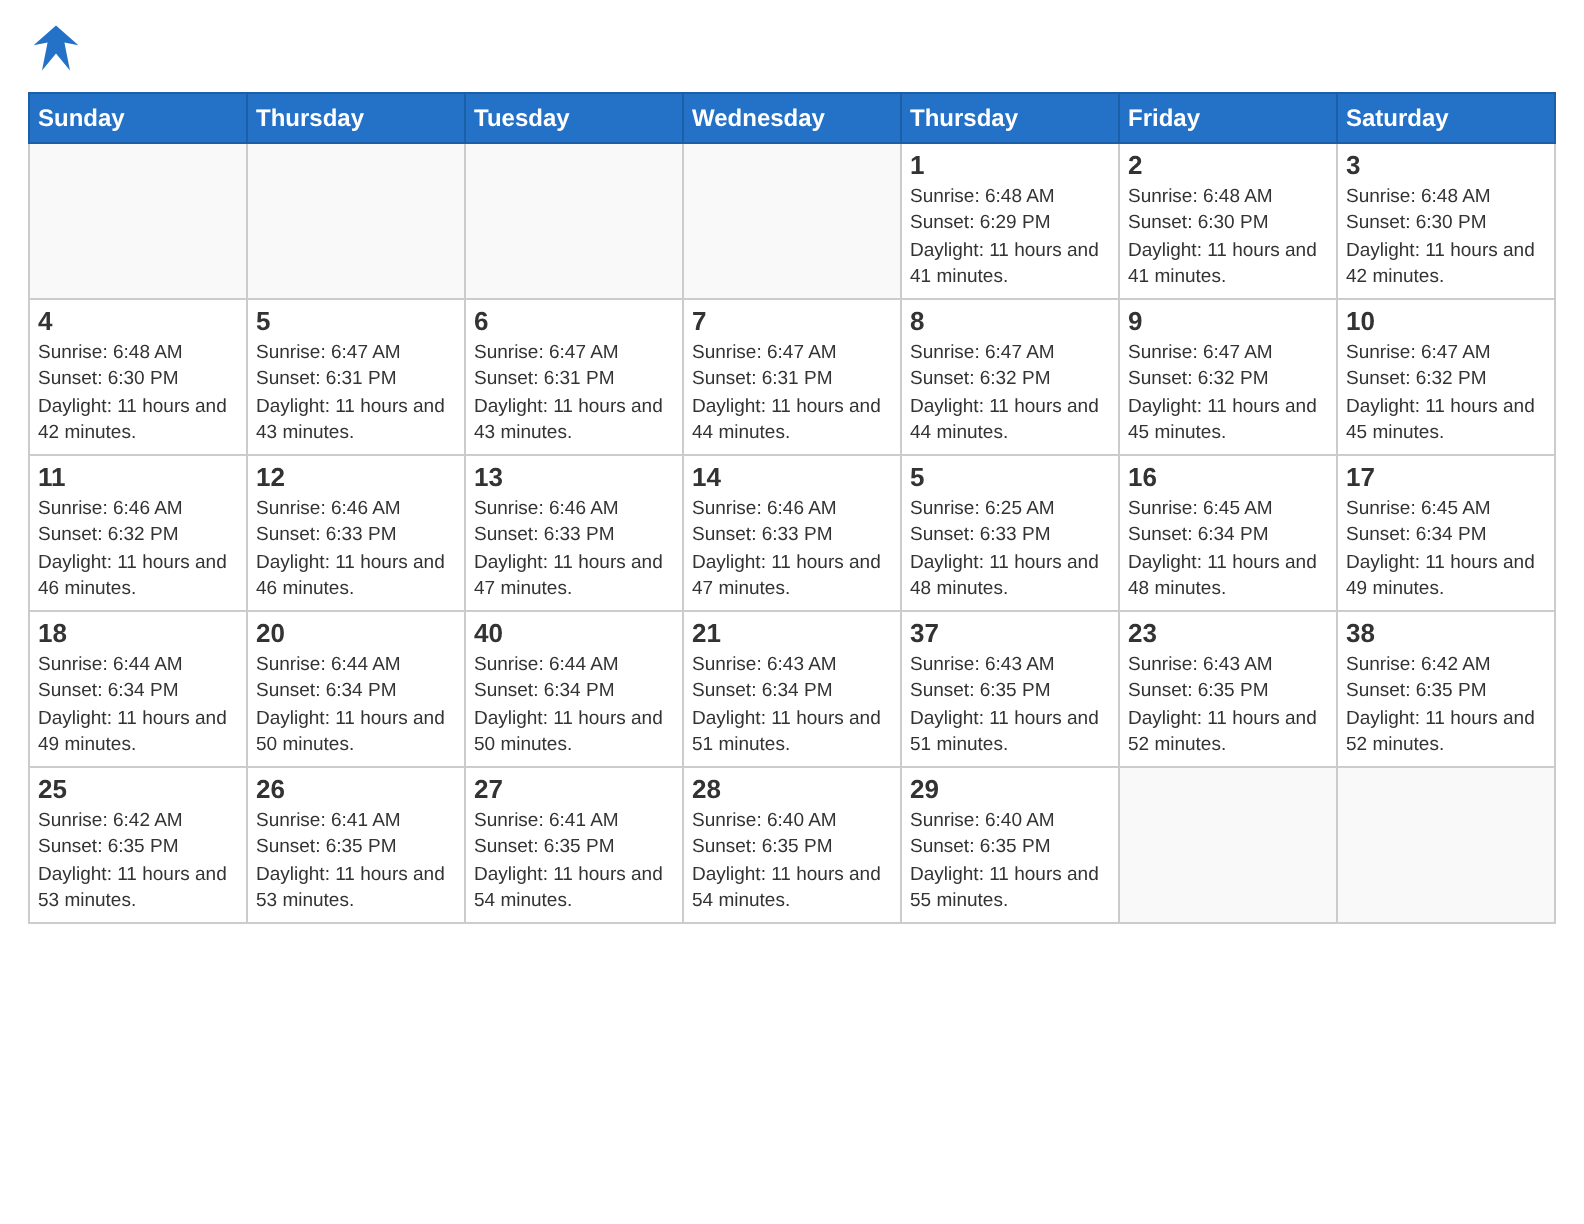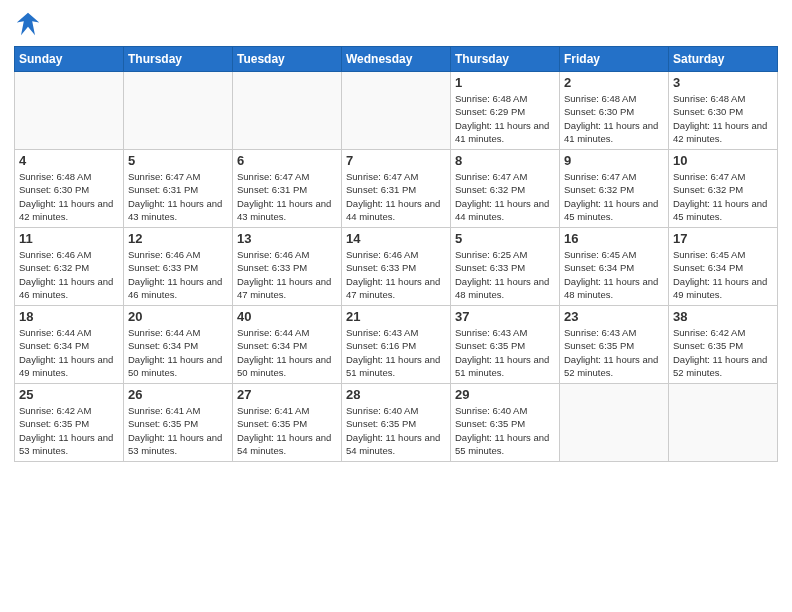--- a/index.html
+++ b/index.html
@@ -251,21 +251,21 @@
           </td>
           <td>
             <span class="day-num">40</span>
             <div class="day-info">Sunrise: 6:44 AM
 Sunset: 6:34 PM
 Daylight: 11 hours and 50 minutes.</div>
           </td>
           <td>
             <span class="day-num">21</span>
             <div class="day-info">Sunrise: 6:43 AM
-Sunset: 6:16 PM
+Sunset: 6:34 PM
 Daylight: 11 hours and 51 minutes.</div>
           </td>
           <td>
             <span class="day-num">37</span>
             <div class="day-info">Sunrise: 6:43 AM
 Sunset: 6:35 PM
 Daylight: 11 hours and 51 minutes.</div>
           </td>
           <td>
             <span class="day-num">23</span>

